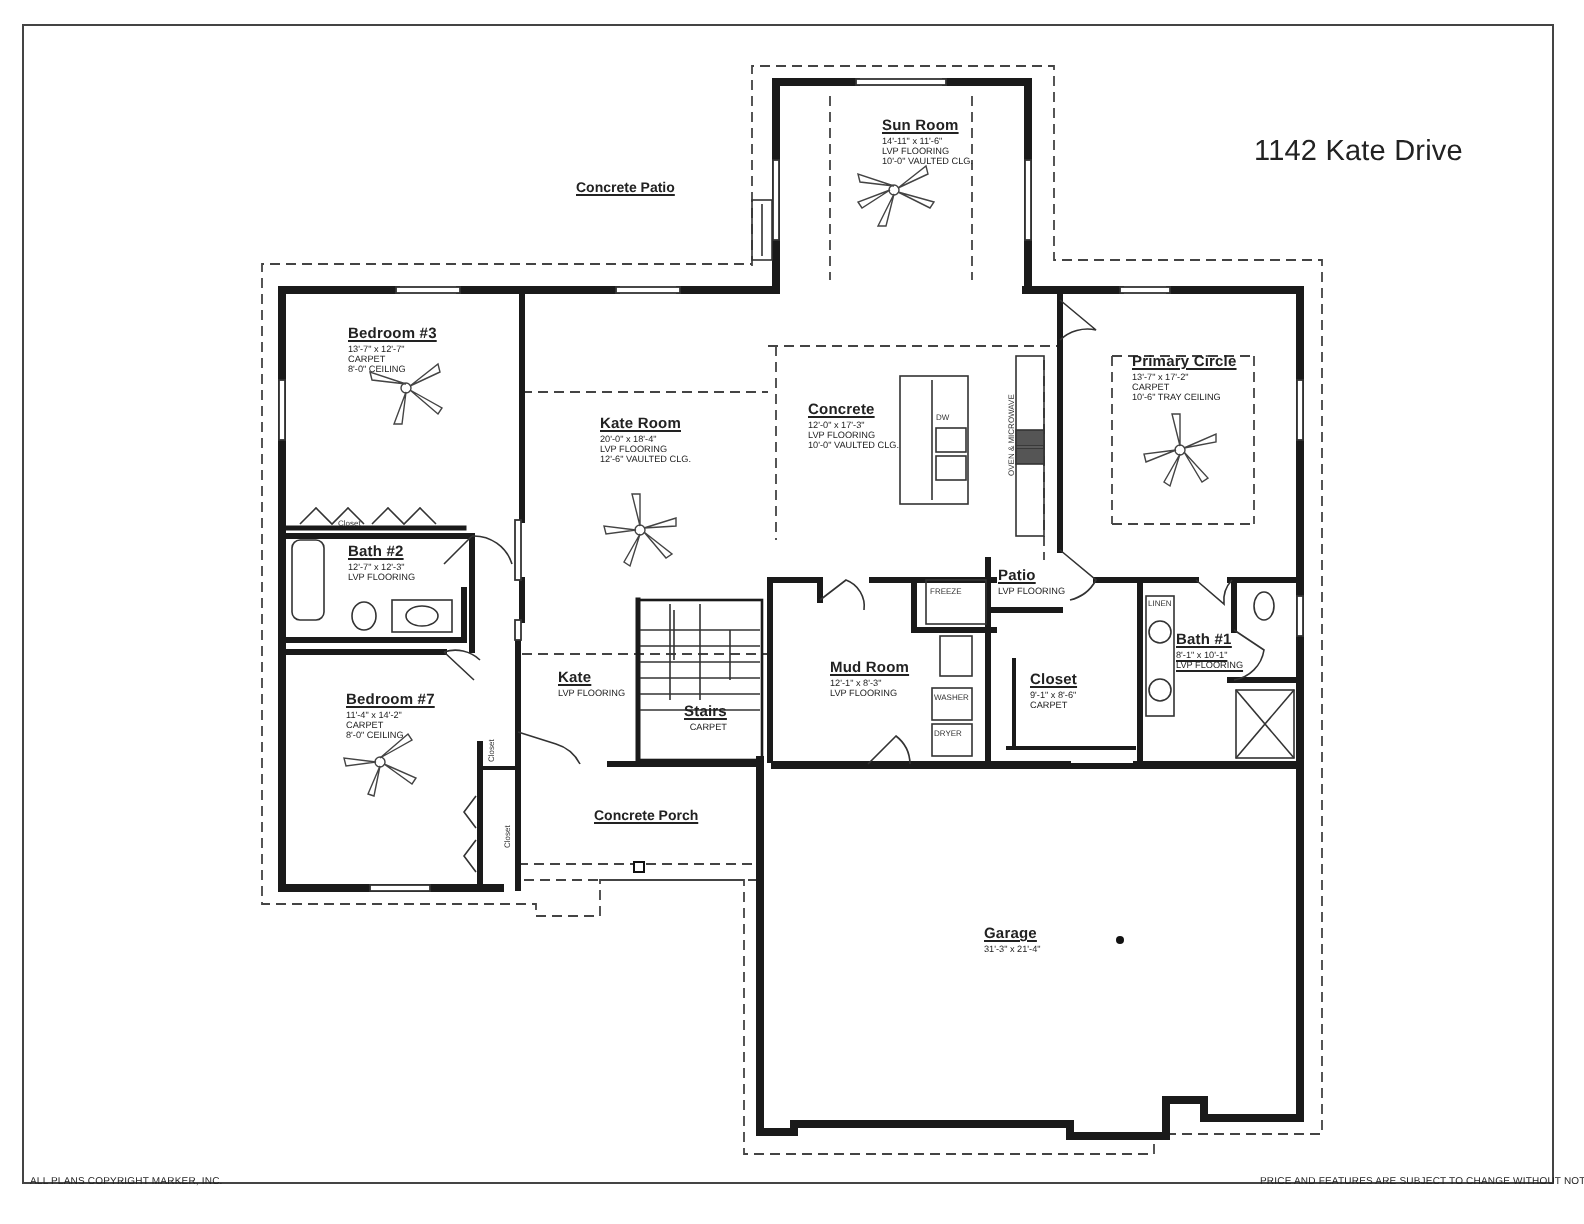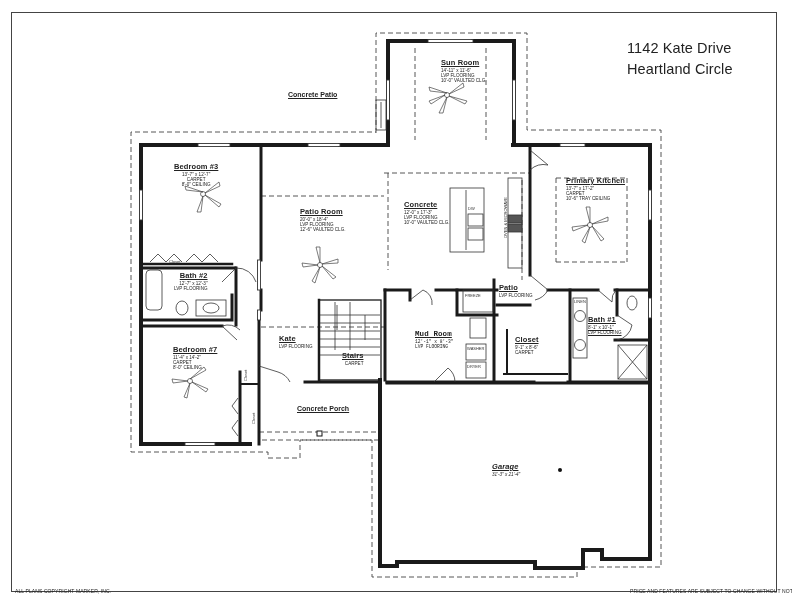--- a/index.html
+++ b/index.html
@@ -1,21 +1,21 @@
 <!DOCTYPE html>
 <html><head>
 <meta charset="utf-8">
 <style>
   html, body { margin: 0; padding: 0; background: #ffffff; }
   body { width: 792px; height: 612px; position: relative; overflow: hidden; font-family: "Liberation Sans", sans-serif; color: #111; }
   .sheet { position: absolute; left: 0; top: 0; width: 792px; height: 612px; }
   .frame { position: absolute; left: 11px; top: 12px; width: 766px; height: 580px; border: 1px solid #444; box-sizing: border-box; }
   svg.plan { position: absolute; left: 0; top: 0; }
   .title { position: absolute; left: 627px; top: 38px; font-size: 14.5px; line-height: 21px; color: #222; letter-spacing: 0.1px; }
-  .title div { white-space: nowrap; }
+  .title div { white-space: nowrap; margin-top: 28px; }
   .room { position: absolute; font-size: 4.6px; line-height: 5.4px; color: #222; white-space: nowrap; }
   .room .rname { font-size: 7.5px; line-height: 8.5px; text-decoration: underline; font-weight: bold; letter-spacing: 0.1px; }
   .outdoor { position: absolute; font-size: 7px; text-decoration: underline; color: #222; white-space: nowrap; font-weight: bold; }
   .tiny { position: absolute; font-size: 4px; color: #333; white-space: nowrap; }
   .vtiny { position: absolute; font-size: 4px; color: #333; white-space: nowrap; transform: rotate(-90deg); transform-origin: left top; }
   .footer { position: absolute; font-size: 5px; color: #222; white-space: nowrap; letter-spacing: 0.1px; }
 </style>
 </head>
 <body>
 
@@ -213,62 +213,61 @@
           <path d="M0,2 L-6,16 L-3,17 Z"></path>
       </g>
     </g>
 
     <rect x="317" y="431" width="5" height="5" fill="#fff" stroke="#111" stroke-width="1"></rect>
     <circle cx="560" cy="470" r="2" fill="#111"></circle>
   </svg>
 
   <div class="title">
     <div>1142 Kate Drive</div>
-    <div>Heartland Circle</div>
   </div>
 
   <div class="outdoor" style="left:288px; top:91px;">Concrete Patio</div>
   <div class="outdoor" style="left:297px; top:405px;">Concrete Porch</div>
 
   <div class="room" style="left:441px; top:59px;">
     <div class="rname">Sun Room</div>
     <div>14'-11" x 11'-6"</div>
     <div>LVP FLOORING</div>
     <div>10'-0" VAULTED CLG.</div>
   </div>
 
-  <div class="room" style="left:174px; top:163px;text-align:center;">
+  <div class="room" style="left:174px; top:163px;">
     <div class="rname">Bedroom #3</div>
     <div>13'-7" x 12'-7"</div>
     <div>CARPET</div>
     <div>8'-0" CEILING</div>
   </div>
 
   <div class="room" style="left:300px; top:208px;">
-    <div class="rname">Patio Room</div>
+    <div class="rname">Kate Room</div>
     <div>20'-0" x 18'-4"</div>
     <div>LVP FLOORING</div>
     <div>12'-6" VAULTED CLG.</div>
   </div>
 
   <div class="room" style="left:404px; top:201px;">
     <div class="rname">Concrete</div>
     <div>12'-0" x 17'-3"</div>
     <div>LVP FLOORING</div>
     <div>10'-0" VAULTED CLG.</div>
   </div>
 
   <div class="room" style="left:566px; top:177px;">
-    <div class="rname">Primary Kitchen</div>
+    <div class="rname">Primary Circle</div>
     <div>13'-7" x 17'-2"</div>
     <div>CARPET</div>
     <div>10'-6" TRAY CEILING</div>
   </div>
 
-  <div class="room" style="left:174px; top:272px;text-align:right;">
+  <div class="room" style="left:174px; top:272px;">
     <div class="rname">Bath #2</div>
     <div>12'-7" x 12'-3"</div>
     <div>LVP FLOORING</div>
   </div>
 
   <div class="room" style="left:173px; top:346px;">
     <div class="rname">Bedroom #7</div>
     <div>11'-4" x 14'-2"</div>
     <div>CARPET</div>
     <div>8'-0" CEILING</div>
@@ -277,21 +276,21 @@
   <div class="room" style="left:279px; top:335px;">
     <div class="rname">Kate</div>
     <div>LVP FLOORING</div>
   </div>
 
   <div class="room" style="left:342px; top:352px;text-align:right;">
     <div class="rname">Stairs</div>
     <div>CARPET</div>
   </div>
 
-  <div class="room" style="left:415px; top:330px;font-family:Liberation Mono, monospace;">
+  <div class="room" style="left:415px; top:330px;">
     <div class="rname">Mud Room</div>
     <div>12'-1" x 8'-3"</div>
     <div>LVP FLOORING</div>
   </div>
 
   <div class="room" style="left:499px; top:284px;">
     <div class="rname">Patio</div>
     <div>LVP FLOORING</div>
   </div>
 
@@ -300,21 +299,21 @@
     <div>9'-1" x 8'-6"</div>
     <div>CARPET</div>
   </div>
 
   <div class="room" style="left:588px; top:316px;text-decoration:underline;">
     <div class="rname">Bath #1</div>
     <div>8'-1" x 10'-1"</div>
     <div>LVP FLOORING</div>
   </div>
 
-  <div class="room" style="left:492px; top:463px;font-style:italic;">
+  <div class="room" style="left:492px; top:463px;">
     <div class="rname">Garage</div>
     <div>31'-3" x 21'-4"</div>
   </div>
 
   <div class="tiny" style="left:169px; top:259px;">Closet</div>
   <div class="vtiny" style="left:243px; top:381px;">Closet</div>
   <div class="vtiny" style="left:251px; top:424px;">Closet</div>
   <div class="tiny" style="left:465px; top:293px;">FREEZE</div>
   <div class="tiny" style="left:468px; top:206px;">DW</div>
   <div class="vtiny" style="left:503px; top:238px;">OVEN &amp; MICROWAVE</div>

